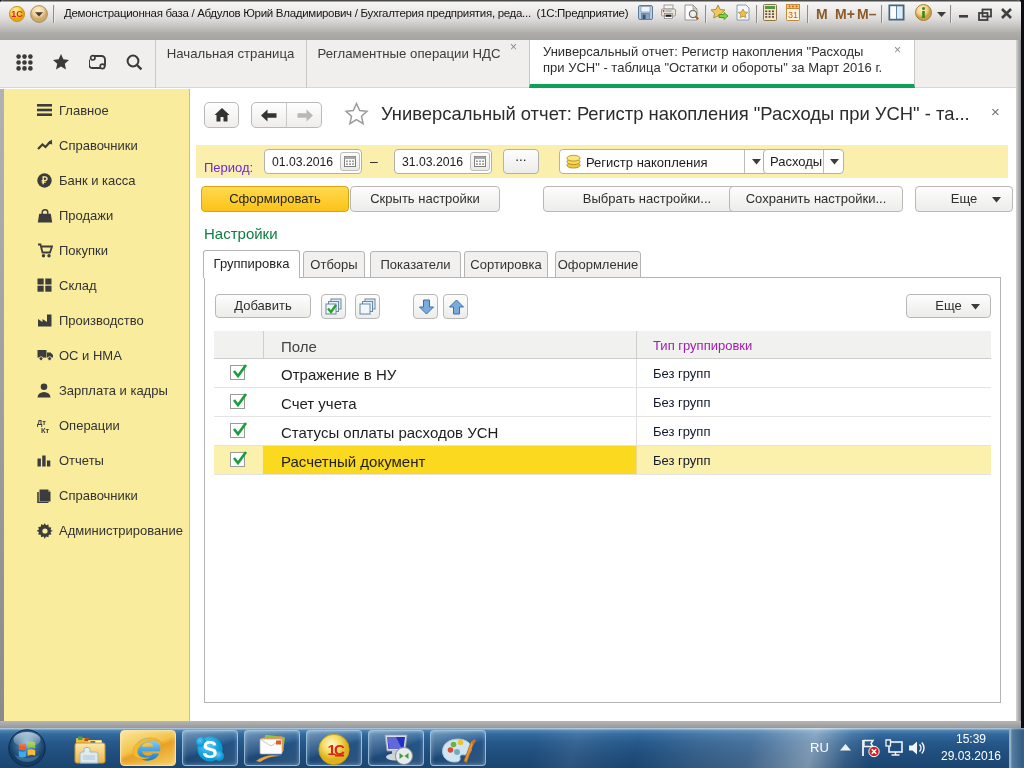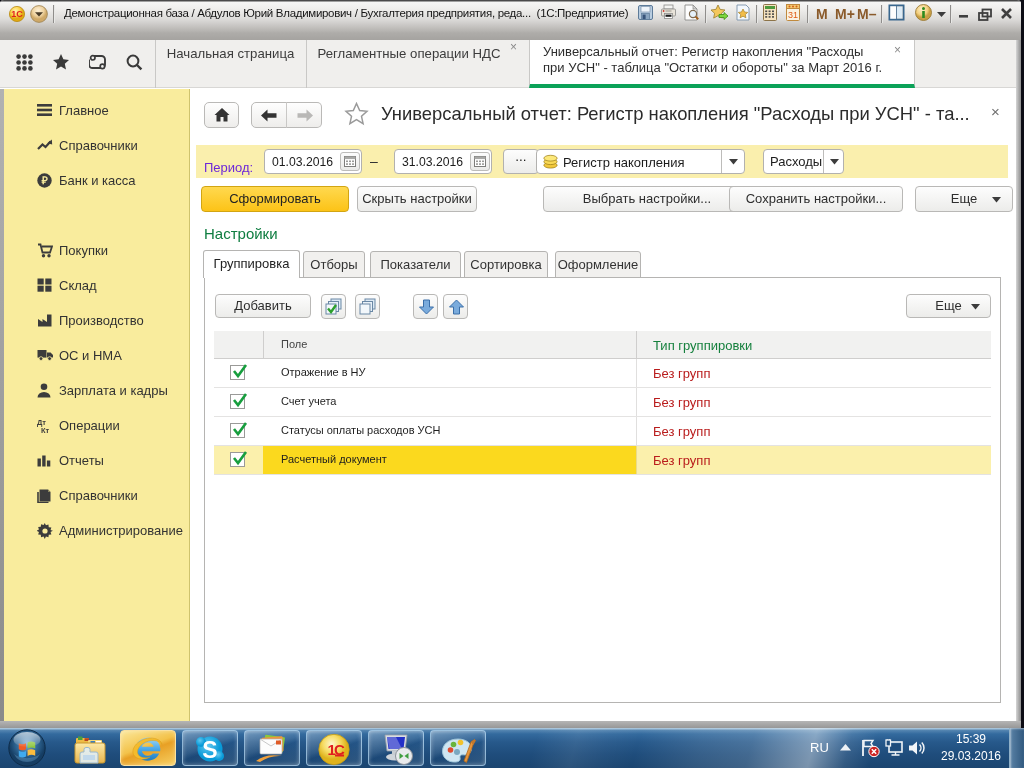--- a/index.html
+++ b/index.html
@@ -44,22 +44,22 @@
 #nastr{position:absolute;left:8px;top:136px;font-size:15px;color:#0e7d40;}
 .stab{position:absolute;top:162px;height:27px;background:#f1f0ee;border:1px solid #b5b4b2;border-radius:3px 3px 0 0;font-size:13px;color:#333;text-align:center;line-height:25px;}
 #spanel{position:absolute;left:8px;top:188px;width:797px;height:426px;background:#fff;border:1px solid #b5b4b2;}
 #gtab{position:absolute;left:7px;top:161px;width:97px;height:28px;background:#fff;border:1px solid #b5b4b2;border-bottom:none;border-radius:3px 3px 0 0;font-size:13px;color:#222;text-align:center;line-height:26px;z-index:3;}
 .ibtn{position:absolute;top:14px;width:25px;height:25px;background:linear-gradient(180deg,#fdfdfd,#ececea);border:1px solid #b9b8b6;border-radius:4px;}
 
 #tbl{position:absolute;left:9px;top:53px;width:777px;}
 .th{height:28px;background:#f1f1f0;border-bottom:1px solid #cfcecd;}
 .tr{height:29px;border-bottom:1px solid #e4e3e2;position:relative;}
 .cbx{position:absolute;left:16px;top:6px;width:15px;height:15px;background:#fff;border:1px solid #9a9a98;}
-.ctext{position:absolute;left:67px;top:7px;font-size:11px;color:#1e1e1e;}
-.gtext{position:absolute;left:439px;top:7px;font-size:13px;color:#b91c1c;}
+.ctext{position:absolute;left:67px;top:7px;font-size:15px;color:#1e1e1e;}
+.gtext{position:absolute;left:439px;top:7px;font-size:13px;color:#0f172a;}
 .vline{position:absolute;top:0;width:1px;height:100%;background:#e0dfde;}
 
 #taskbar{position:absolute;left:0;top:728px;width:1024px;height:40px;
  background:linear-gradient(180deg,#a6c3da 0,#a6c3da 1px,#5787b2 2px,#336a9e 6px,#27598b 14px,#1f4d7c 26px,#1b4570 40px);}
 #tbsheen{position:absolute;left:0;top:728px;width:1024px;height:40px;
  background:linear-gradient(105deg,transparent 520px,rgba(255,255,255,.08) 560px,rgba(255,255,255,.03) 590px,transparent 620px,rgba(255,255,255,.10) 680px,rgba(255,255,255,.16) 730px,rgba(255,255,255,.42) 790px,rgba(255,255,255,.10) 825px,transparent 850px);}
 .tile{position:absolute;top:730px;width:56px;height:36px;border:1px solid rgba(180,215,240,.75);border-radius:4px;
  background:linear-gradient(160deg,rgba(255,255,255,.30),rgba(255,255,255,.08) 45%,rgba(20,60,110,.12) 55%,rgba(255,255,255,.10));box-shadow:inset 0 0 4px rgba(255,255,255,.35);}
 .tray{position:absolute;color:#fff;}
 #clock{position:absolute;left:938px;top:731px;width:66px;text-align:center;color:#fff;font-size:12px;line-height:17px;}
@@ -233,20 +233,27 @@
             <path d="M14.8 1.6 l.4 5 -4.8-1.4z" fill="#3c3c3c"></path>
           </svg>
           <div class="t">Справочники</div>
         </div>
     <div class="mi" style="top:72px">
           <svg width="15" height="15">
             <circle cx="7.5" cy="7.5" r="7.2" fill="#3c3c3c"></circle>
             <text x="7.7" y="11.3" font-size="10.5" font-weight="bold" fill="#f9ec9d" text-anchor="middle" font-family="Liberation Sans">₽</text>
           </svg>
           <div class="t">Банк и касса</div>
+        </div>
+    <div class="mi" style="top:107px">
+          <svg width="16" height="15">
+            <path d="M2.2 5.8 h11.6 l1.4 8.7 h-14.4 z" fill="#3c3c3c"></path>
+            <path d="M5.2 7.5 v-3 a2.8 2.8 0 0 1 5.6 0 v3" fill="none" stroke="#3c3c3c" stroke-width="1.4"></path>
+          </svg>
+          <div class="t">Продажи</div>
         </div>
     <div class="mi" style="top:142px">
           <svg width="16" height="15">
             <path d="M1 1.5 h2.5 l2 8 h7.5 l2-6 h-10" fill="none" stroke="#3c3c3c" stroke-width="1.8"></path>
             <circle cx="6.5" cy="12.7" r="1.7" fill="#3c3c3c"></circle>
             <circle cx="12" cy="12.7" r="1.7" fill="#3c3c3c"></circle>
           </svg>
           <div class="t">Покупки</div>
         </div>
     <div class="mi" style="top:177px">
@@ -357,42 +364,42 @@
                   <rect x="2" y="4.5" width="2" height="1.6"></rect>
                   <rect x="5" y="4.5" width="2" height="1.6"></rect>
                   <rect x="8" y="4.5" width="2" height="1.6"></rect>
                   <rect x="2" y="7.3" width="2" height="1.6"></rect>
                   <rect x="5" y="7.3" width="2" height="1.6"></rect>
                   <rect x="8" y="7.3" width="2" height="1.6"></rect>
                 </g>
               </svg></span>
           </div>
       <div class="finp" style="left:307px;width:36px;background:linear-gradient(180deg,#fdfdfd,#ececea);text-align:center"><span style="position:relative;top:-1px">...</span></div>
-      <div class="finp" style="left:340px;width:209px">
+      <div class="finp" style="left:363px;width:209px">
         <svg style="position:absolute;left:6px;top:4px" width="15" height="15">
               <g>
                 <ellipse cx="7.5" cy="11.2" rx="6.6" ry="2.9" fill="#f2c83c" stroke="#9a7a14" stroke-width=".7"></ellipse>
                 <ellipse cx="7.5" cy="7.7" rx="6.6" ry="2.9" fill="#f8d856" stroke="#9a7a14" stroke-width=".7"></ellipse>
                 <ellipse cx="7.5" cy="4.2" rx="6.6" ry="2.9" fill="#fce87a" stroke="#9a7a14" stroke-width=".7"></ellipse>
               </g>
             </svg>
         <span style="position:absolute;left:26px;top:4.5px;font-size:13px">Регистр накопления</span>
         <span class="ab" style="left:184px;top:0;width:23px;height:23px;border-left:1px solid #bdbcba"><svg style="margin:9px 0 0 7px" width="9" height="6">
                 <path d="M0 0 h9 l-4.5 5.5z" fill="#3c3c3c"></path>
               </svg></span>
           </div>
       <div class="finp" style="left:567px;width:81px;overflow:hidden">
             <span style="position:absolute;left:6px;top:4px;font-size:13px">Расходы</span>
         <span class="ab" style="left:59px;top:0;width:21px;height:23px;border-left:1px solid #bdbcba"><svg style="margin:9px 0 0 6px" width="9" height="6">
                 <path d="M0 0 h9 l-4.5 5.5z" fill="#3c3c3c"></path>
               </svg></span>
           </div>
     </div>
     <div id="bform">Сформировать</div>
-    <div class="btn" style="left:161px;top:97px;width:120px;height:26px;line-height:24px">Скрыть настройки</div>
+    <div class="btn" style="left:154px;top:97px;width:150px;height:26px;line-height:24px">Скрыть настройки</div>
     <div class="btn" style="left:347px;top:97px;width:208px;height:26px;line-height:24px">Выбрать настройки...</div>
     <div class="btn" style="left:533px;top:97px;width:174px;height:26px;line-height:24px">Сохранить настройки...</div>
     <div class="btn" style="left:719px;top:97px;width:98px;height:26px;line-height:24px">Еще<svg style="position:absolute;right:11px;top:10px" width="9" height="6">
             <path d="M0 0 h9 l-4.5 5.5z" fill="#3c3c3c"></path>
           </svg></div>
     <div id="nastr">Настройки</div>
     <div id="gtab">Группировка</div>
     <div class="stab" style="left:107px;width:62px">Отборы</div>
     <div class="stab" style="left:174px;width:91px">Показатели</div>
     <div class="stab" style="left:268px;width:84px">Сортировка</div>
@@ -421,21 +428,21 @@
               <path d="M4.5 15 h6 V8 h4 L7.5 1 L0.5 8 h4z" fill="#7aabdc" stroke="#3a6ea8" stroke-width="1"></path>
             </svg></div>
       <div class="btn" style="left:701px;top:16px;width:85px;height:24px;line-height:22px">Еще<svg style="position:absolute;right:10px;top:9px" width="9" height="6">
               <path d="M0 0 h9 l-4.5 5.5z" fill="#3c3c3c"></path>
             </svg></div>
       <div id="tbl">
         <div class="th" style="position:relative">
               <div class="vline" style="left:49px;background:#cfcecd"></div>
               <div class="vline" style="left:422px;background:#cfcecd"></div>
               <div class="ctext" style="color:#444">Поле</div>
-              <div class="gtext" style="color:#15803d">Тип группировки</div>
+              <div class="gtext" style="color:#a21caf">Тип группировки</div>
             </div>
         <div class="tr">
               <div class="vline" style="left:422px"></div>
               <span class="cbx">
                 <svg style="position:absolute;left:1px;top:-3px" width="16" height="16">
                   <path d="M2 8 l4 5 8-11" fill="none" stroke="#179e3e" stroke-width="2.6"></path>
                 </svg>
               </span>
               <div class="ctext">Отражение в НУ</div>
               <div class="gtext">Без групп</div>

